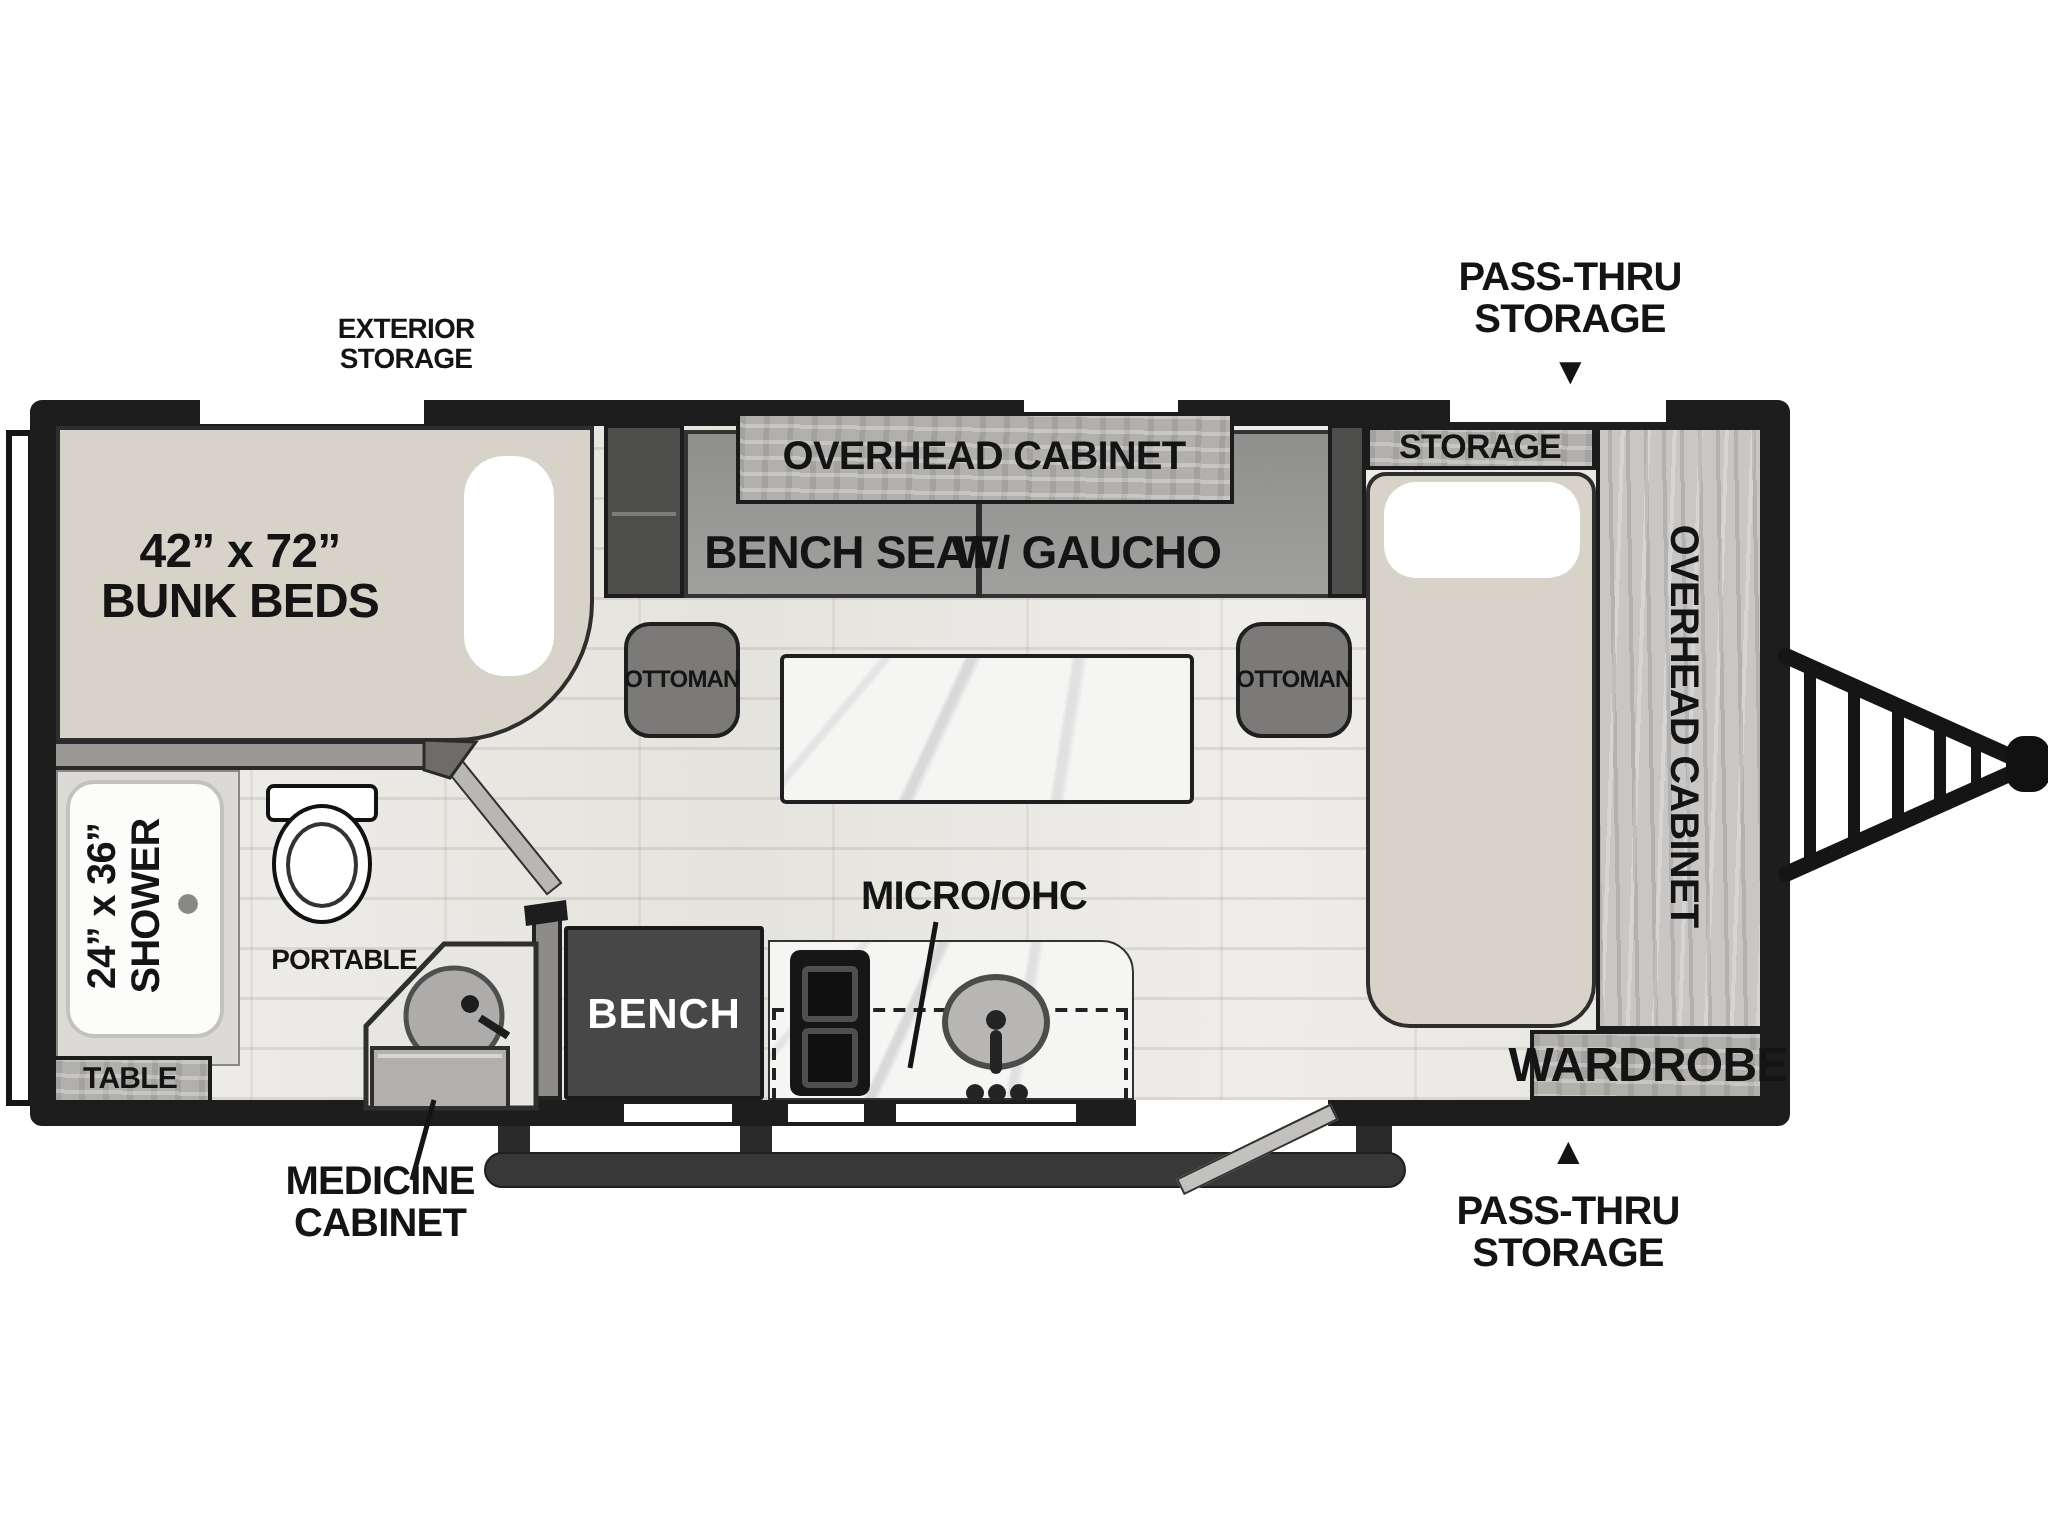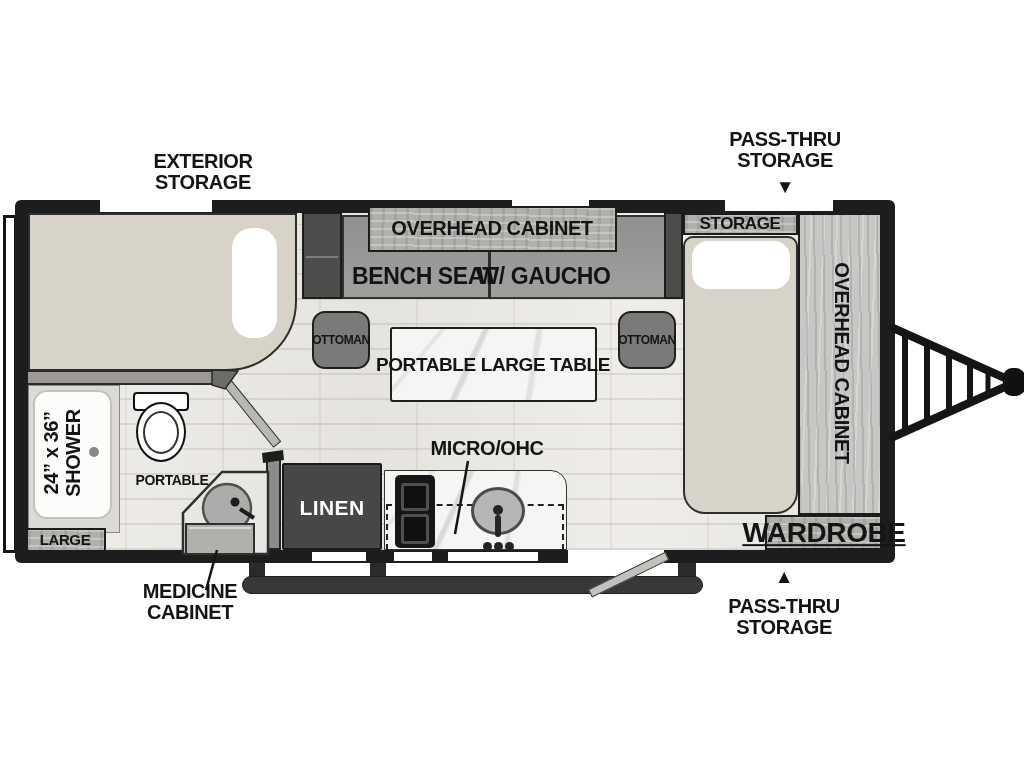--- a/index.html
+++ b/index.html
@@ -34,21 +34,21 @@
        linear-gradient(130deg, transparent 0 18%, rgba(150,152,158,.18) 19% 20%, transparent 21%);
        box-sizing:border-box;}
   .dark-panel{background:#4d4d4b;border:2px solid #1c1c1c;box-sizing:border-box;}
   svg{display:block;}
 </style>
 </head>
 <body>
 
 <div class="canvas">
 
-  <div class="lbl" style="left:203px;top:172px;font-size:20px;">EXTERIOR
+  <div class="lbl" style="left:203px;top:172px;font-size:14px;">EXTERIOR
 STORAGE</div>
   <div class="lbl" style="left:785px;top:150px;font-size:20px;">PASS-THRU
 STORAGE</div>
   <div class="lbl" style="left:785px;top:187px;font-size:19px;">▼</div>
   <div class="lbl" style="left:784px;top:577px;font-size:19px;">▲</div>
   <div class="lbl" style="left:784px;top:617px;font-size:20px;">PASS-THRU
 STORAGE</div>
   <div class="lbl" style="left:190px;top:602px;font-size:20px;">MEDICINE
 CABINET</div>
 
@@ -63,42 +63,44 @@
   <div class="abs gap" style="left:725px;top:200px;width:108px;height:11px;z-index:4;"></div>
 
   <div class="abs gap" style="left:312px;top:552px;width:54px;height:9px;z-index:4;"></div>
   <div class="abs gap" style="left:394px;top:552px;width:38px;height:9px;z-index:4;"></div>
   <div class="abs gap" style="left:448px;top:552px;width:90px;height:9px;z-index:4;"></div>
 
   <div class="abs gap" style="left:568px;top:550px;width:96px;height:13px;z-index:4;"></div>
 
   <div class="abs beige" style="left:28px;top:213px;width:269px;height:158px;border-bottom-right-radius:70px;z-index:5;"></div>
   <div class="abs" style="left:232px;top:228px;width:45px;height:110px;background:#fff;border-radius:20px;z-index:5;"></div>
+  <div class="lbl" style="left:120px;top:289px;font-size:24px;z-index:7;">42” x 72”
+BUNK BEDS</div>
 
   <div class="abs" style="left:28px;top:370px;width:200px;height:15px;background:#9b9995;border-top:2.5px solid #2a2a2a;border-bottom:2.5px solid #2a2a2a;box-sizing:border-box;z-index:5;"></div>
 
   <div class="abs" style="left:28px;top:385px;width:92px;height:148px;background:#dcdad6;border:1px solid #8a8886;box-sizing:border-box;z-index:5;"></div>
   <div class="abs" style="left:33px;top:390px;width:79px;height:129px;background:#fcfcfa;border:2.5px solid #c4c2be;border-radius:14px;box-sizing:border-box;z-index:5;"></div>
   <div class="abs" style="left:89px;top:447px;width:10px;height:10px;background:#8a8886;border-radius:50%;z-index:5;"></div>
   <div class="vlbl-ccw" style="left:63px;top:453px;font-size:20px;z-index:7;">24” x 36”
 SHOWER</div>
   <div class="abs woodh" style="left:26px;top:528px;width:80px;height:24px;z-index:5;"></div>
-  <div class="lbl" style="left:65px;top:540px;font-size:15px;z-index:7;">LARGE</div>
+  <div class="lbl" style="left:65px;top:540px;font-size:15px;z-index:7;">TABLE</div>
 
   <div class="abs" style="left:133px;top:392px;width:56px;height:19px;background:#fff;border:2.5px solid #111;border-radius:4px;box-sizing:border-box;z-index:5;"></div>
   <div class="abs" style="left:136px;top:402px;width:50px;height:60px;background:#fff;border:2.5px solid #111;border-radius:50%;box-sizing:border-box;z-index:5;"></div>
   <div class="abs" style="left:143px;top:411px;width:36px;height:43px;border:2px solid #333;border-radius:50%;box-sizing:border-box;z-index:5;"></div>
   <div class="lbl" style="left:172px;top:480px;font-size:14px;z-index:7;">PORTABLE</div>
 
   <div class="abs" style="left:266px;top:455px;width:15px;height:95px;background:#8e8c88;border:2px solid #222;box-sizing:border-box;z-index:5;"></div>
 
   <div class="abs" style="left:229px;top:377px;width:83px;height:9.5px;background:#b9b7b3;border:1.5px solid #333;box-sizing:border-box;transform-origin:0 0;transform:rotate(51deg);z-index:6;"></div>
 
   <div class="abs" style="left:282px;top:463px;width:100px;height:87px;background:#474747;border:2px solid #1a1a1a;border-radius:2px;box-sizing:border-box;z-index:5;"></div>
-  <div class="lbl" style="left:332px;top:508px;font-size:21px;color:#fff;letter-spacing:.4px;z-index:7;">LINEN</div>
+  <div class="lbl" style="left:332px;top:508px;font-size:21px;color:#fff;letter-spacing:.4px;z-index:7;">BENCH</div>
   <div class="abs marble" style="left:384px;top:470px;width:183px;height:80px;border:1.5px solid #333;border-top-right-radius:16px;z-index:5;"></div>
   <div class="abs" style="left:386px;top:504px;width:178px;height:46px;border:2.5px dashed #222;border-bottom:none;box-sizing:border-box;z-index:5;"></div>
   <div class="abs" style="left:395px;top:475px;width:40px;height:73px;background:#161616;border-radius:5px;z-index:5;"></div>
   <div class="abs" style="left:401px;top:483px;width:28px;height:28px;background:#101010;border:3px solid #4f4f4d;border-radius:3px;box-sizing:border-box;z-index:5;"></div>
   <div class="abs" style="left:401px;top:514px;width:28px;height:30px;background:#101010;border:3px solid #4f4f4d;border-radius:3px;box-sizing:border-box;z-index:5;"></div>
 
   <div class="abs" style="left:471px;top:487px;width:54px;height:48px;background:#b8b6b4;border:3px solid #4c4c4a;border-radius:50%;box-sizing:border-box;z-index:5;"></div>
   <div class="abs" style="left:493px;top:505px;width:10px;height:10px;background:#242424;border-radius:50%;z-index:5;"></div>
   <div class="abs" style="left:495px;top:515px;width:6px;height:22px;background:#242424;border-radius:3px;z-index:5;"></div>
   <div class="abs" style="left:483px;top:542px;width:9px;height:9px;background:#242424;border-radius:50%;z-index:5;"></div>
@@ -113,30 +115,29 @@
   <div class="abs dark-panel" style="left:664px;top:212px;width:19px;height:87px;z-index:5;"></div>
   <div class="abs woodh" style="left:368px;top:206px;width:249px;height:46px;z-index:5;"></div>
   <div class="lbl" style="left:492px;top:229px;font-size:20px;z-index:7;">OVERHEAD CABINET</div>
   <div class="lbl" style="left:424px;top:276px;font-size:23px;z-index:7;">BENCH SEAT</div>
   <div class="lbl" style="left:544px;top:276px;font-size:23px;z-index:7;">W/ GAUCHO</div>
   <div class="abs" style="left:312px;top:311px;width:58px;height:58px;background:#7c7a78;border:2.5px solid #1f1f1f;border-radius:13px;box-sizing:border-box;z-index:5;"></div>
   <div class="lbl" style="left:341px;top:340px;font-size:12px;z-index:7;">OTTOMAN</div>
   <div class="abs" style="left:618px;top:311px;width:58px;height:58px;background:#7c7a78;border:2.5px solid #1f1f1f;border-radius:13px;box-sizing:border-box;z-index:5;"></div>
   <div class="lbl" style="left:647px;top:340px;font-size:12px;z-index:7;">OTTOMAN</div>
   <div class="abs marble" style="left:390px;top:327px;width:207px;height:75px;border:2px solid #1f1f1f;border-radius:3px;z-index:5;"></div>
-  <div class="lbl" style="left:493px;top:365px;font-size:19px;z-index:7;">PORTABLE LARGE TABLE</div>
 
   <div class="abs woodh" style="left:683px;top:213px;width:115px;height:22px;z-index:5;"></div>
   <div class="lbl" style="left:740px;top:224px;font-size:17px;z-index:7;">STORAGE</div>
   <div class="abs beige" style="left:683px;top:236px;width:115px;height:278px;border-radius:10px 10px 22px 22px;z-index:5;"></div>
   <div class="abs" style="left:692px;top:241px;width:98px;height:48px;background:#fff;border-radius:16px;z-index:5;"></div>
   <div class="abs woodv" style="left:798px;top:213px;width:84px;height:302px;z-index:5;"></div>
   <div class="vlbl-cw" style="left:841px;top:363px;font-size:20px;z-index:7;">OVERHEAD CABINET</div>
   <div class="abs woodh" style="left:765px;top:515px;width:117px;height:35px;z-index:5;"></div>
-  <div class="lbl" style="left:824px;top:533px;font-size:28px;z-index:7;text-decoration:underline;">WARDROBE</div>
+  <div class="lbl" style="left:824px;top:533px;font-size:24px;z-index:7;">WARDROBE</div>
 
   <div class="abs" style="left:590px;top:589px;width:86px;height:9px;background:#c3c1bd;border:1.5px solid #333;box-sizing:border-box;transform-origin:0 50%;transform:rotate(-26deg);z-index:6;"></div>
   <div class="abs" style="left:249px;top:556px;width:16px;height:26px;background:#2a2a2a;z-index:2;"></div>
   <div class="abs" style="left:370px;top:556px;width:16px;height:26px;background:#2a2a2a;z-index:2;"></div>
   <div class="abs" style="left:678px;top:556px;width:18px;height:26px;background:#2a2a2a;z-index:2;"></div>
   <div class="abs" style="left:242px;top:576px;width:461px;height:18px;background:#383838;border:1px solid #1f1f1f;border-radius:9px;box-sizing:border-box;z-index:2;"></div>
 
   <svg class="abs" style="left:0;top:0;z-index:6;pointer-events:none;" width="1024" height="768" viewBox="0 0 1024 768">
 
     <g>

